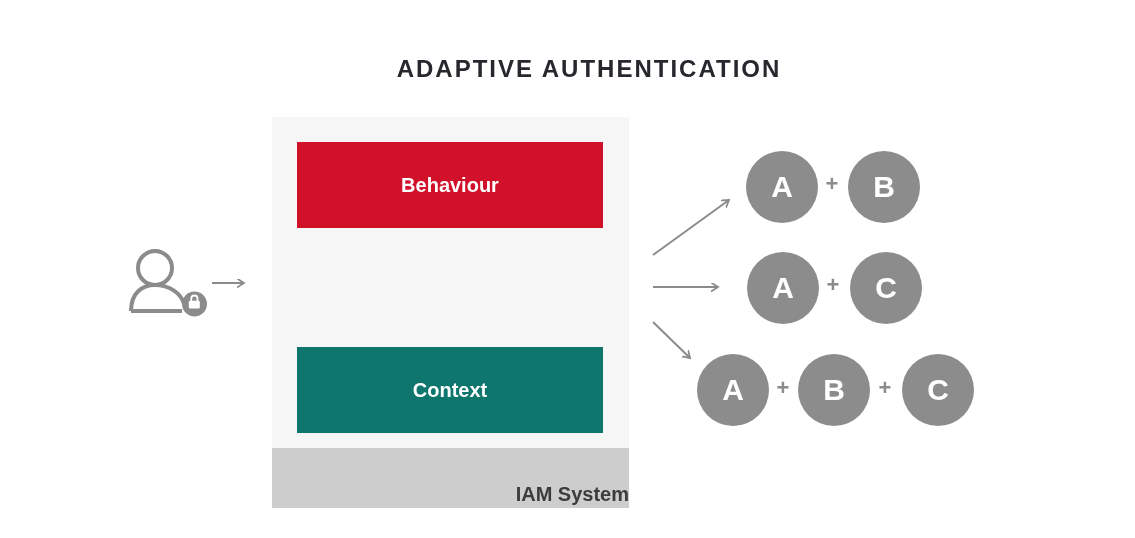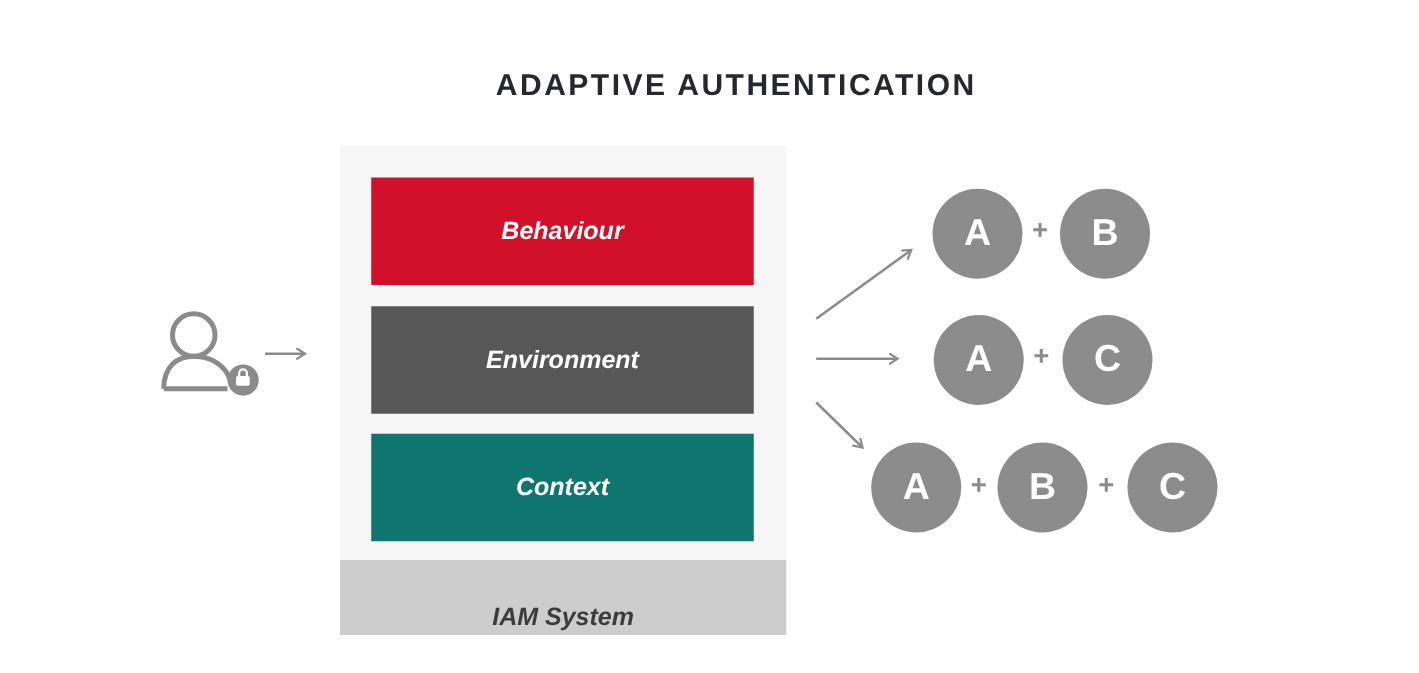--- a/index.html
+++ b/index.html
@@ -6,33 +6,33 @@
   .canvas{
     position:relative;width:1135px;height:538px;background:#ffffff;overflow:hidden;
     font-family:"Liberation Sans", sans-serif;
   }
   .title{
     position:absolute;left:0;top:55px;width:1100px;text-align:center;
     font-size:24px;font-weight:700;letter-spacing:2px;color:#26282d;padding-left:39px;
   }
   
   .panel{
-    position:absolute;left:272px;top:117px;width:357px;height:391px;background:#f6f6f6;font-style:italic;
+    position:absolute;left:272px;top:117px;width:357px;height:391px;background:#f6f6f6;
   }
   .bar{
     position:absolute;left:25px;width:306px;height:86px;
     display:flex;align-items:center;justify-content:center;
     color:#ffffff;font-size:20px;font-weight:700;
   }
   .bar.behaviour{top:25px;background:#d11129;}
   .bar.environment{top:128px;background:#575757;}
   .bar.context{top:230px;background:#0f766e;}
   .iam{
     position:absolute;left:0;bottom:0;width:100%;height:60px;background:#cdcdcd;
-    display:flex;align-items:center;justify-content:center;padding-top:32px;box-sizing:border-box;
+    display:flex;align-items:center;justify-content:flex-end;padding-top:32px;box-sizing:border-box;
     color:#3c3c3c;font-size:20px;font-weight:700;
   }
   
   .circle{
     position:absolute;width:72px;height:72px;border-radius:50%;background:#8c8c8c;
     display:flex;align-items:center;justify-content:center;
     color:#ffffff;font-size:30px;font-weight:700;
   }
   .plus{
     position:absolute;width:24px;height:24px;line-height:24px;text-align:center;
@@ -63,23 +63,20 @@
     <circle cx="76.5" cy="66" r="12.5" fill="#8b8b8b"></circle>
     <path d="M73.3,63 L73.3,60.6 A3.1,3.1 0 0 1 79.5,60.6 L79.5,63" fill="none" stroke="#ffffff" stroke-width="1.8"></path>
     <rect x="70.8" y="62.8" width="11" height="7.8" rx="1.4" fill="#ffffff"></rect>
     <line class="stroke" x1="94" y1="45" x2="126" y2="45" stroke-width="2" marker-end="url(#arrowhead)"></line>
   </svg>
 
   <div class="panel">
     <div class="bar behaviour">
       <span>Behaviour</span>
     </div>
-    <div class="bar environment">
-      <span>Environment</span>
-    </div>
     <div class="bar context">
       <span>Context</span>
     </div>
     <div class="iam">
       <span>IAM System</span>
     </div>
   </div>
 
   <svg style="left:645px;top:160px;" width="110" height="220" viewBox="0 0 110 220">
     <line class="stroke" x1="8" y1="95" x2="84" y2="40" stroke-width="2" marker-end="url(#arrowhead)"></line>

